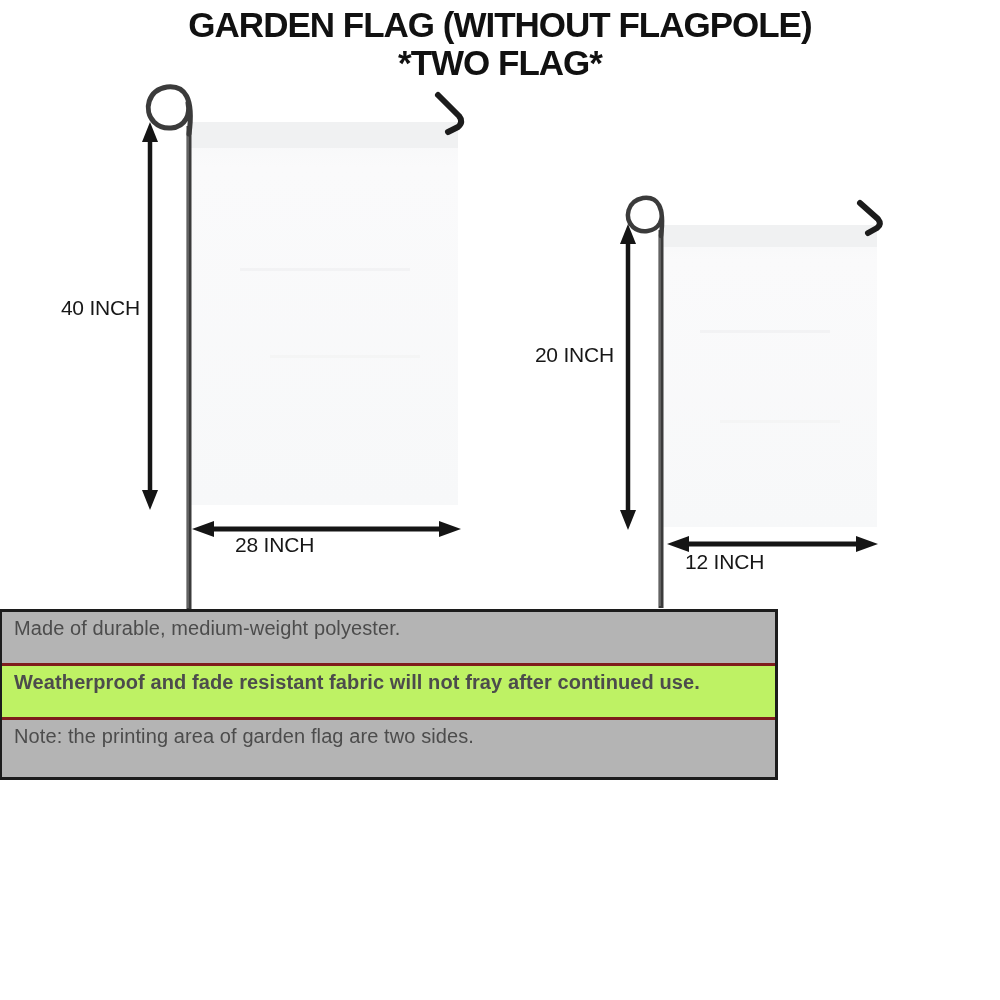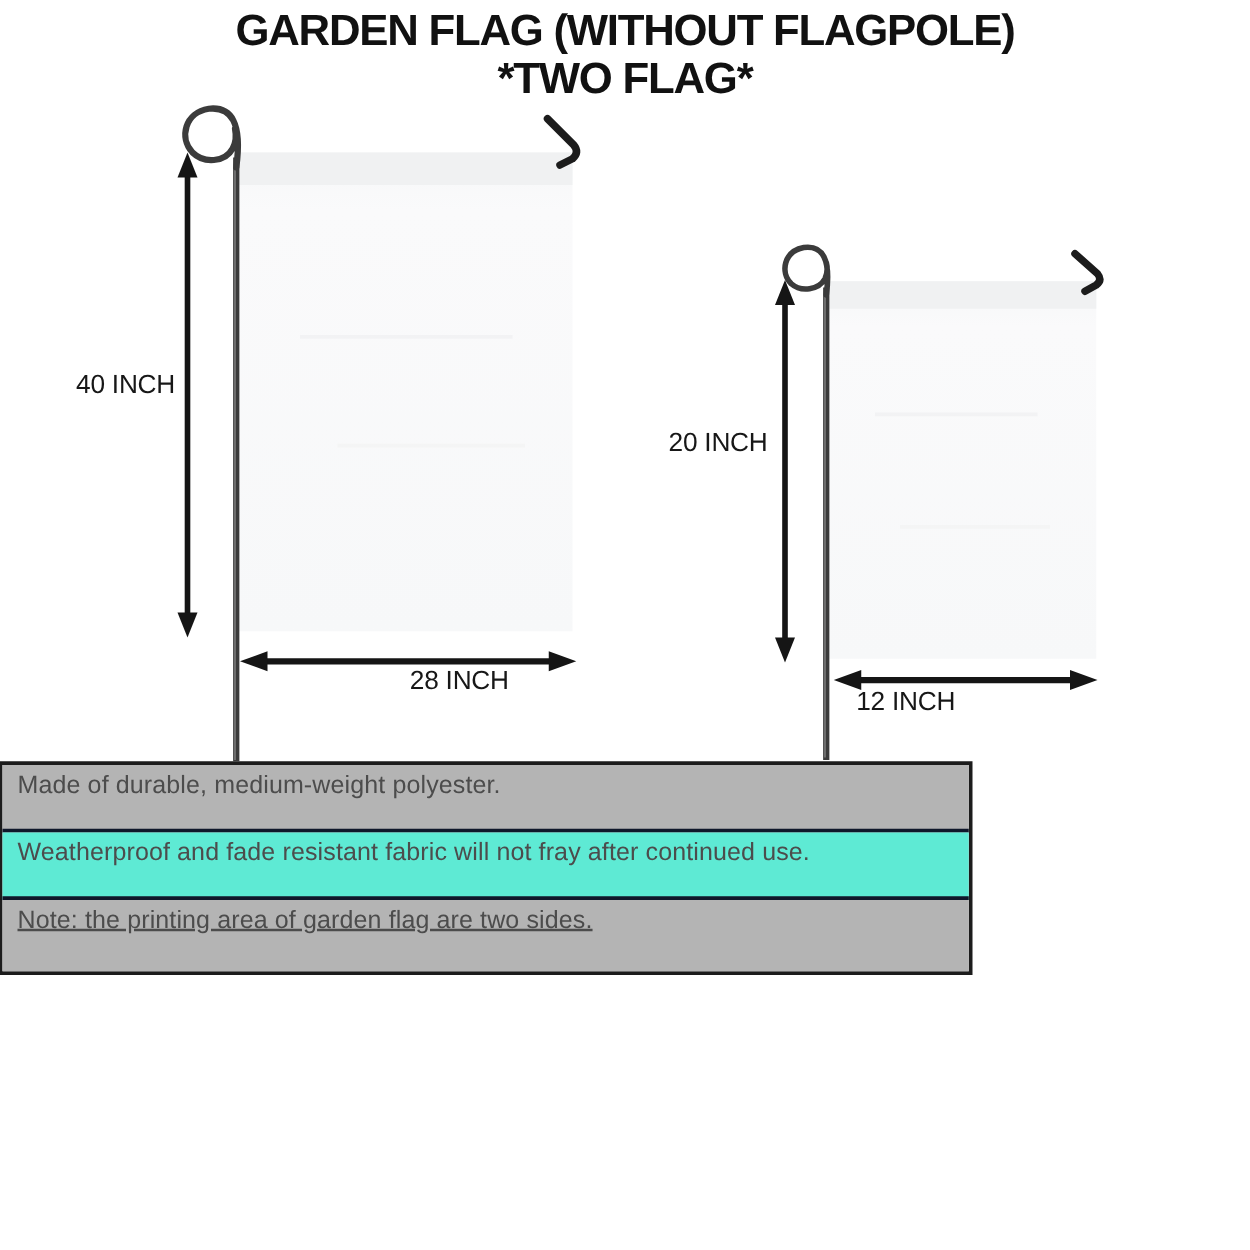--- a/index.html
+++ b/index.html
@@ -23,43 +23,43 @@
 
   
   svg.diagram { position: absolute; left: 0; top: 0; width: 1000px; height: 1000px; }
 
   
   .dim-label {
     position: absolute; font-weight: 400; color: #171717;
     font-size: 21px; letter-spacing: -0.2px; white-space: nowrap;
   }
   .dim-40 { left: 18px;  top: 296px; width: 122px; text-align: right; }
-  .dim-28 { left: 235px; top: 533px; width: 172px; text-align: right; }
+  .dim-28 { left: 235px; top: 533px; width: 172px; text-align: left; }
   .dim-18 { left: 496px; top: 343px; width: 118px; text-align: right; }
   .dim-12 { left: 685px; top: 550px; width: 172px; text-align: left; }
 
   
   .features {
     position: absolute; left: 0; top: 609px; width: 778px;
     border: 3px solid #1c1c1c; border-left-width: 2px;
     box-sizing: border-box; background: #ffffff;
   }
   .feature-row {
     box-sizing: border-box;
     height: 54px;
     padding: 5px 10px 0 12px;
     font-size: 20px;
     color: #4c4c4c;
     letter-spacing: 0.1px;
-    border-bottom: 3px solid #0f172a;
+    border-bottom: 3px solid #7f1d1d;
     white-space: nowrap; overflow: hidden;
   }
-  .feature-row:last-child { border-bottom: none; height: 57px; text-decoration: underline; }
+  .feature-row:last-child { border-bottom: none; height: 57px; }
   .feature-row.gray  { background: #b4b4b4; }
-  .feature-row.white { background: #5eead4; }
+  .feature-row.white { background: #bef264; font-weight: bold; }
 </style>
 </head>
 <body>
 
 <div class="stage">
 
   <div class="title-block">
     <div class="title-line">GARDEN FLAG (WITHOUT FLAGPOLE)</div>
     <div class="title-line">*TWO FLAG*</div>
   </div>

